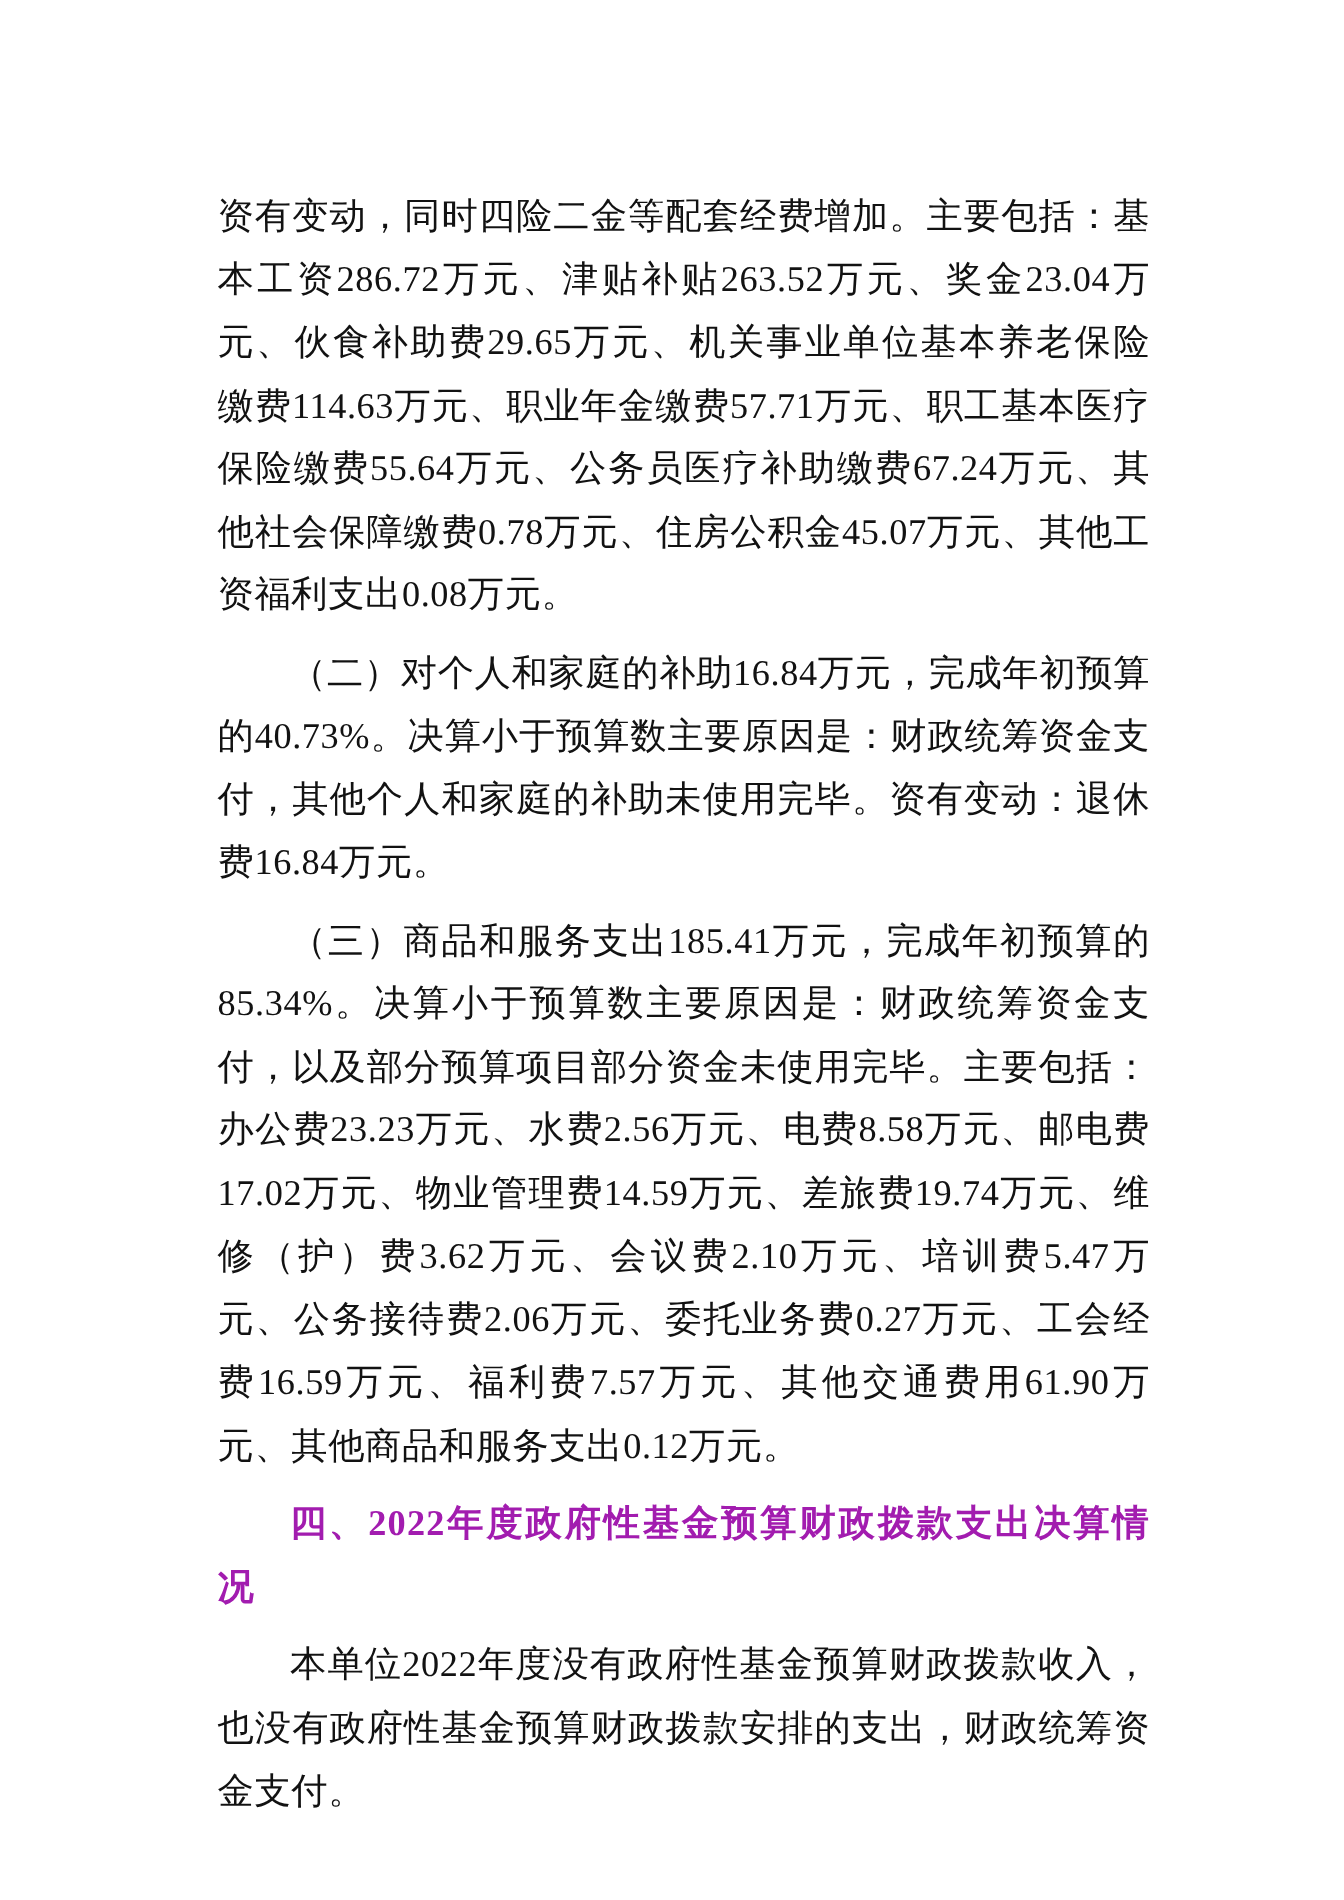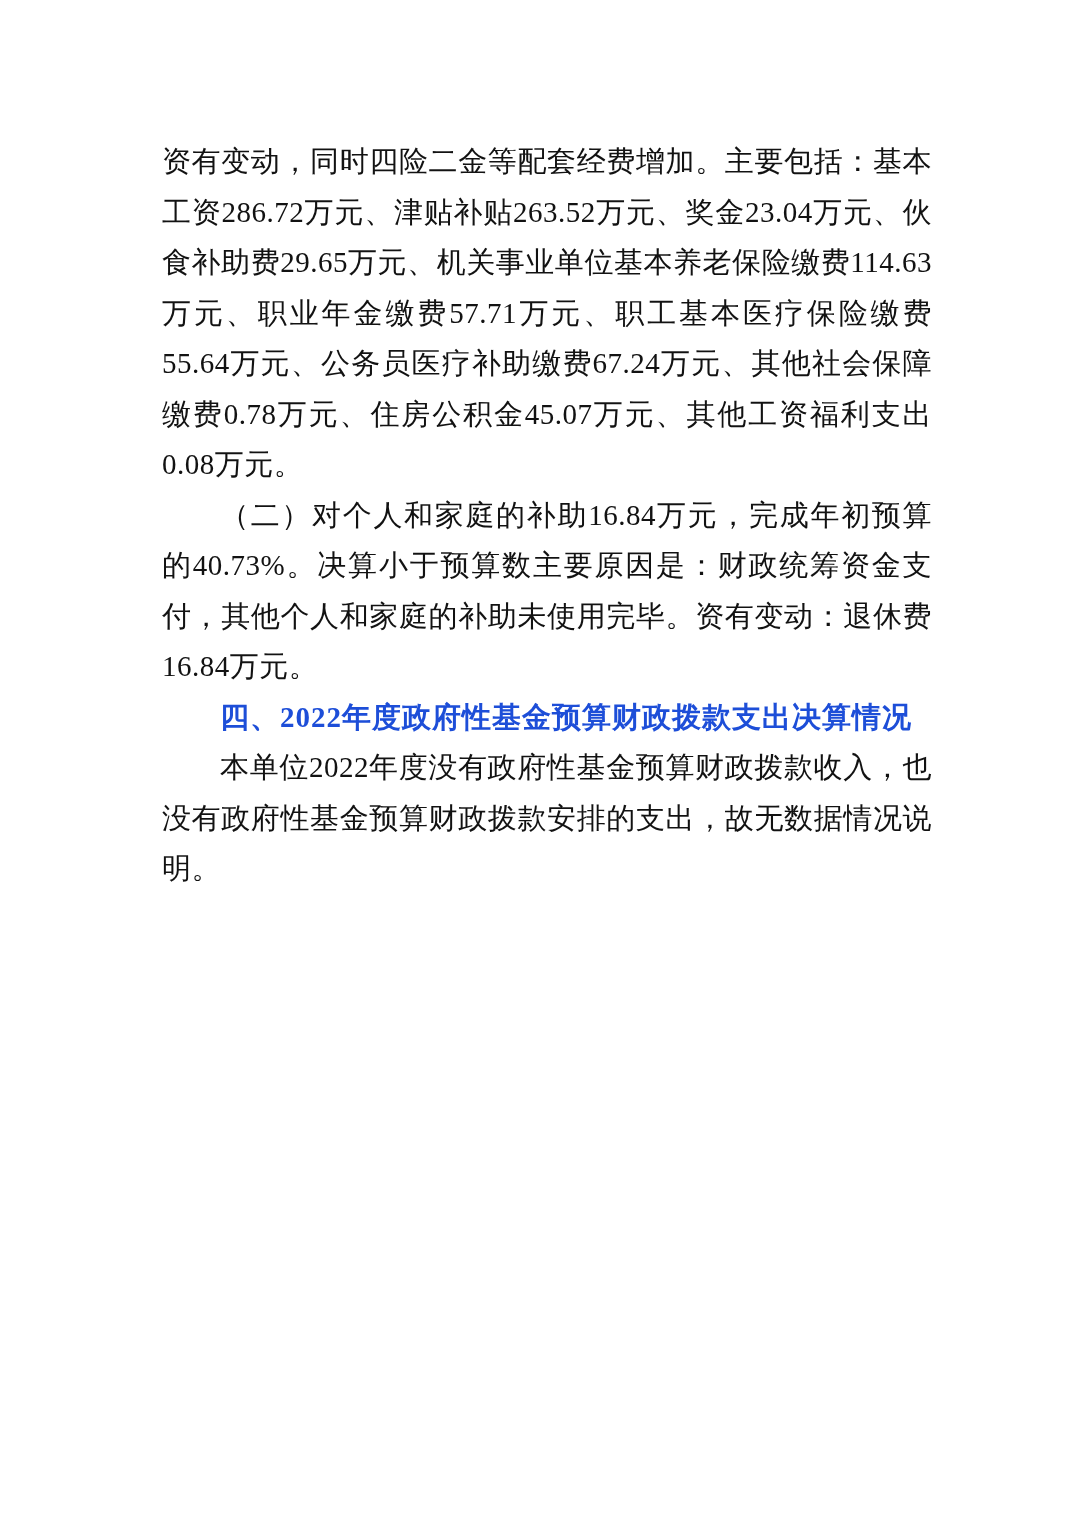--- a/index.html
+++ b/index.html
@@ -13,42 +13,43 @@
     height: 1520px;
     background: #ffffff;
     box-sizing: border-box;
     padding: 136px 143px 0 162px;
     overflow: hidden;
   }
   .textblock {
     width: 770px;
   }
   .para {
-    margin: 0;
+    margin: 12px;
     font-family: "Liberation Serif", "DejaVu Serif", serif;
     font-size: 29px;
     line-height: 50.5px;
     color: #121212;
     text-align: justify;
     text-justify: inter-character;
     letter-spacing: 0.5px;
     font-weight: normal;
   }
   .para.indent {
     text-indent: 2em;
   }
   .para.heading {
     font-weight: bold;
     letter-spacing: 1px;
-    color: #1d4ed8;
+    color: #a21caf;
   }
 </style>
 </head>
 <body>
 
 <div class="page">
   <div class="textblock">
     <p class="para">资有变动，同时四险二金等配套经费增加。主要包括：基本工资286.72万元、津贴补贴263.52万元、奖金23.04万元、伙食补助费29.65万元、机关事业单位基本养老保险缴费114.63万元、职业年金缴费57.71万元、职工基本医疗保险缴费55.64万元、公务员医疗补助缴费67.24万元、其他社会保障缴费0.78万元、住房公积金45.07万元、其他工资福利支出0.08万元。</p>
     <p class="para indent">（二）对个人和家庭的补助16.84万元，完成年初预算的40.73%。决算小于预算数主要原因是：财政统筹资金支付，其他个人和家庭的补助未使用完毕。资有变动：退休费16.84万元。</p>
+    <p class="para indent">（三）商品和服务支出185.41万元，完成年初预算的85.34%。决算小于预算数主要原因是：财政统筹资金支付，以及部分预算项目部分资金未使用完毕。主要包括：办公费23.23万元、水费2.56万元、电费8.58万元、邮电费17.02万元、物业管理费14.59万元、差旅费19.74万元、维修（护）费3.62万元、会议费2.10万元、培训费5.47万元、公务接待费2.06万元、委托业务费0.27万元、工会经费16.59万元、福利费7.57万元、其他交通费用61.90万元、其他商品和服务支出0.12万元。</p>
     <p class="para heading indent">四、2022年度政府性基金预算财政拨款支出决算情况</p>
-    <p class="para indent">本单位2022年度没有政府性基金预算财政拨款收入，也没有政府性基金预算财政拨款安排的支出，故无数据情况说明。</p>
+    <p class="para indent">本单位2022年度没有政府性基金预算财政拨款收入，也没有政府性基金预算财政拨款安排的支出，财政统筹资金支付。</p>
   </div>
 </div>
 
 </body></html>

